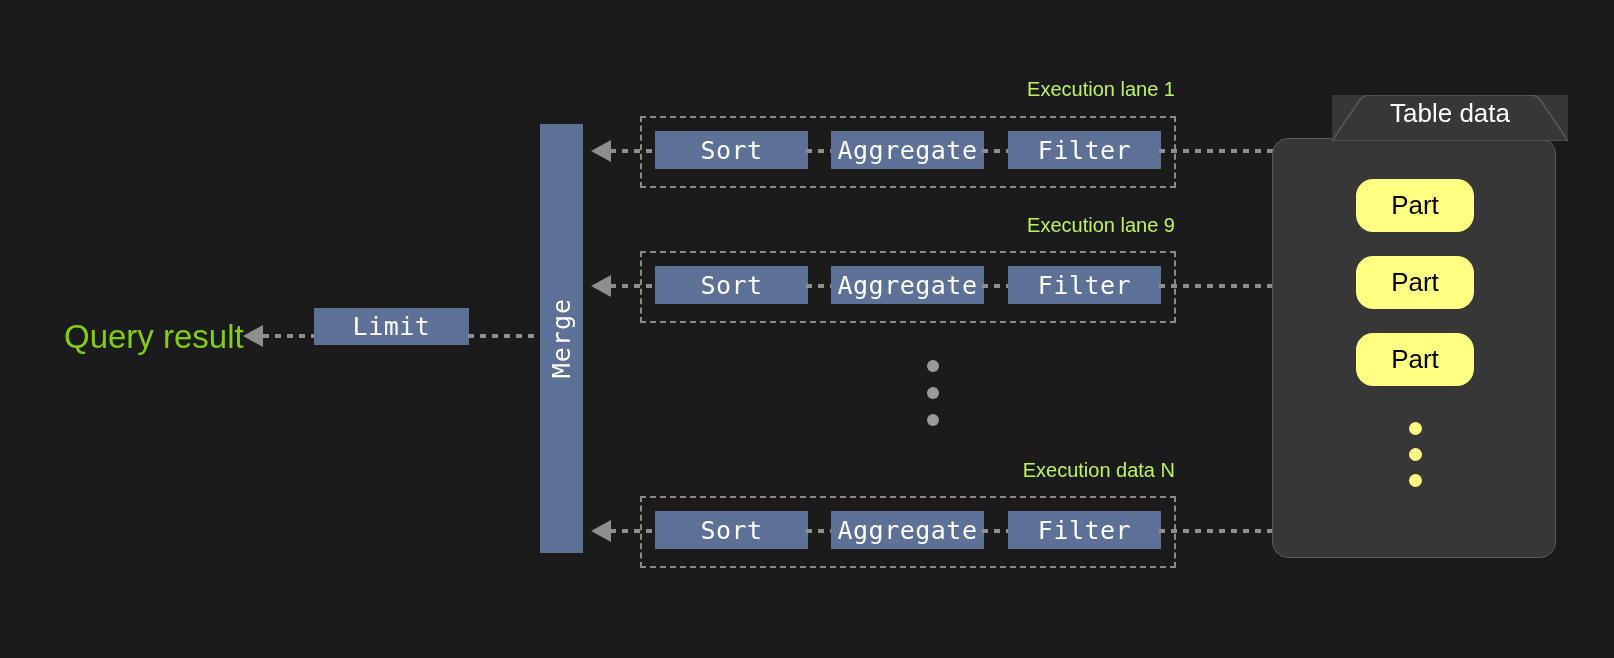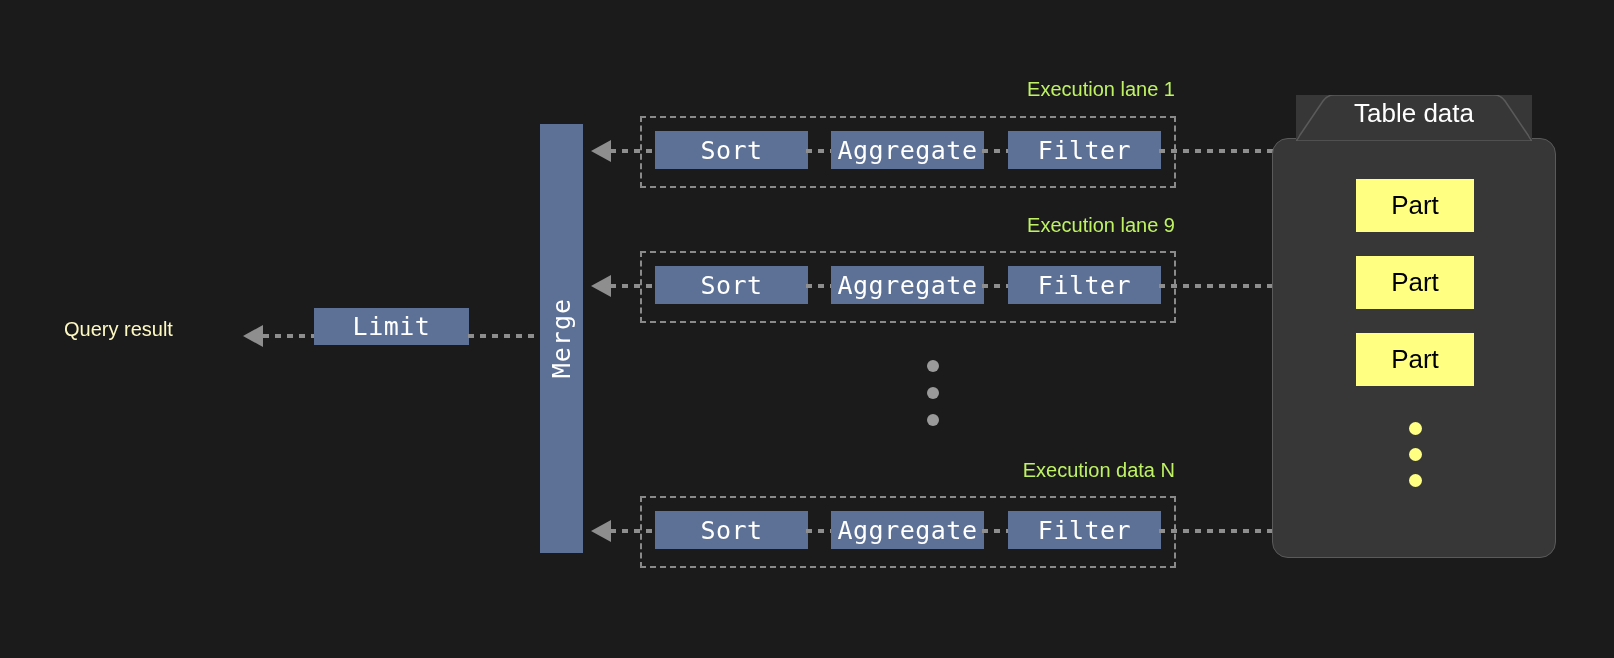--- a/index.html
+++ b/index.html
@@ -78,22 +78,22 @@
   }
   #merge-bar .vtext {
     writing-mode: vertical-rl;
     transform: rotate(180deg);
     letter-spacing: 1px;
   }
 
   
   #query-result {
     position: absolute;
-    color: #fef9c3;
-    font-size: 20px;
+    color: #84cc16;
+    font-size: 33px;
     white-space: nowrap;
   }
 
   
   .dot {
     position: absolute;
     border-radius: 50%;
   }
 
   
@@ -108,40 +108,42 @@
     position: absolute;
     background: #373737;
     color: #ffffff;
     font-size: 26px;
     display: flex;
     align-items: center;
     justify-content: center;
     box-sizing: border-box;
     padding-bottom: 11px;
     white-space: nowrap;
+    margin-left: 36px;
   }
   #table-tab-shape {
     position: absolute;
     inset: 0;
   }
   #table-tab-label {
     position: relative;
     z-index: 2;
     padding-top: 2px;
   }
 
   .part-box {
     position: absolute;
     background: #ffff82;
     color: #000000;
     font-size: 26px;
     display: flex;
     align-items: center;
     justify-content: center;
     white-space: nowrap;
+    border-radius: 17px;
   }
 </style>
 </head>
 <body>
 
 <div id="stage">
 
   <div id="query-result" style="left:64px; top:318px;">Query result</div>
 
   <div class="arrow-left" style="left:243px; top:325px;"></div>

